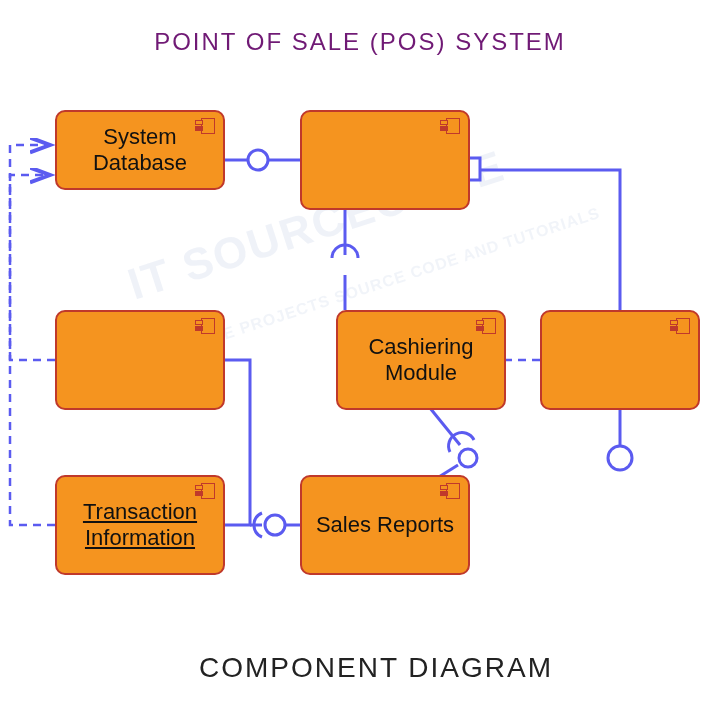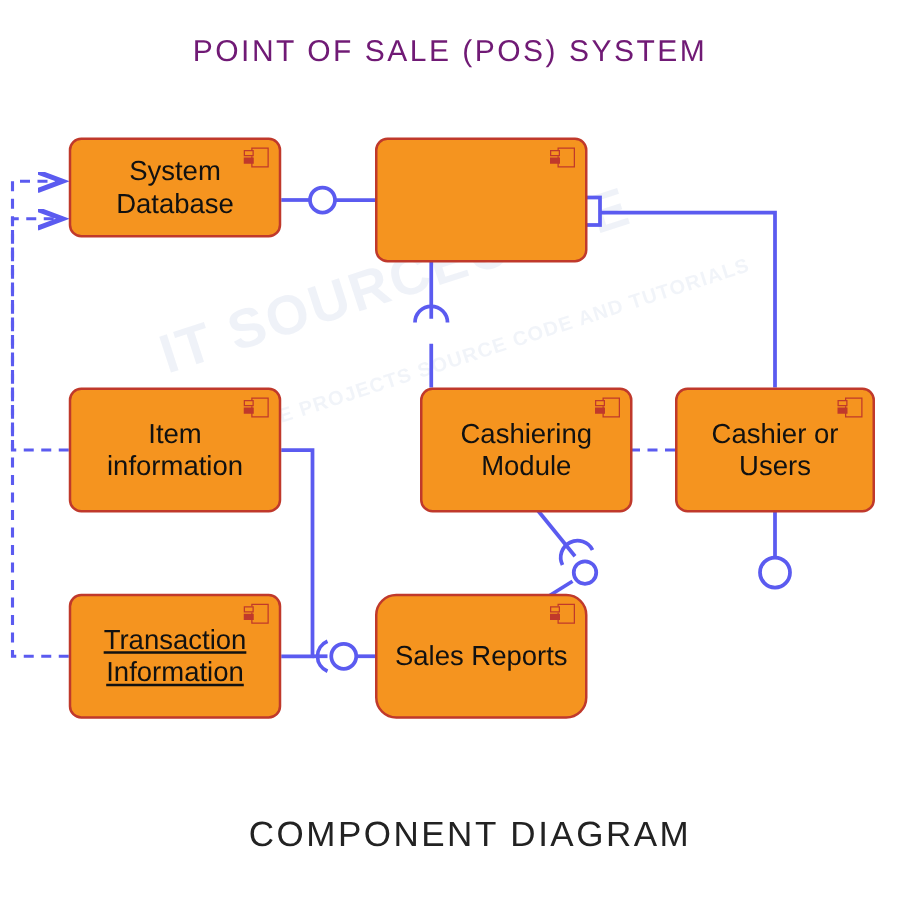--- a/index.html
+++ b/index.html
@@ -154,36 +154,34 @@
   <span class="comp-icon"></span>
   <span>System Database</span>
 </div>
 
 <div class="component" style="left:300px; top:110px; width:170px; height:100px;">
   <span class="comp-icon"></span>
 </div>
 
 <div class="component" style="left:55px; top:310px; width:170px; height:100px;">
   <span class="comp-icon"></span>
-  <span>Item information</span>
 </div>
 
 <div class="component" style="left:300px; top:310px; width:170px; height:100px;margin-left:36px;">
   <span class="comp-icon"></span>
   <span>Cashiering Module</span>
 </div>
 
 <div class="component" style="left:540px; top:310px; width:160px; height:100px;">
   <span class="comp-icon"></span>
-  <span>Cashier or Users</span>
 </div>
 
 <div class="component" style="left:55px; top:475px; width:170px; height:100px;text-decoration:underline;">
   <span class="comp-icon"></span>
   <span>Transaction Information</span>
 </div>
 
-<div class="component" style="left:300px; top:475px; width:170px; height:100px;border-radius:17px;">
+<div class="component" style="left:300px; top:475px; width:170px; height:100px;">
   <span class="comp-icon"></span>
   <span>Sales Reports</span>
 </div>
 
 <div class="footer-title">COMPONENT DIAGRAM</div>
 
 </body></html>

